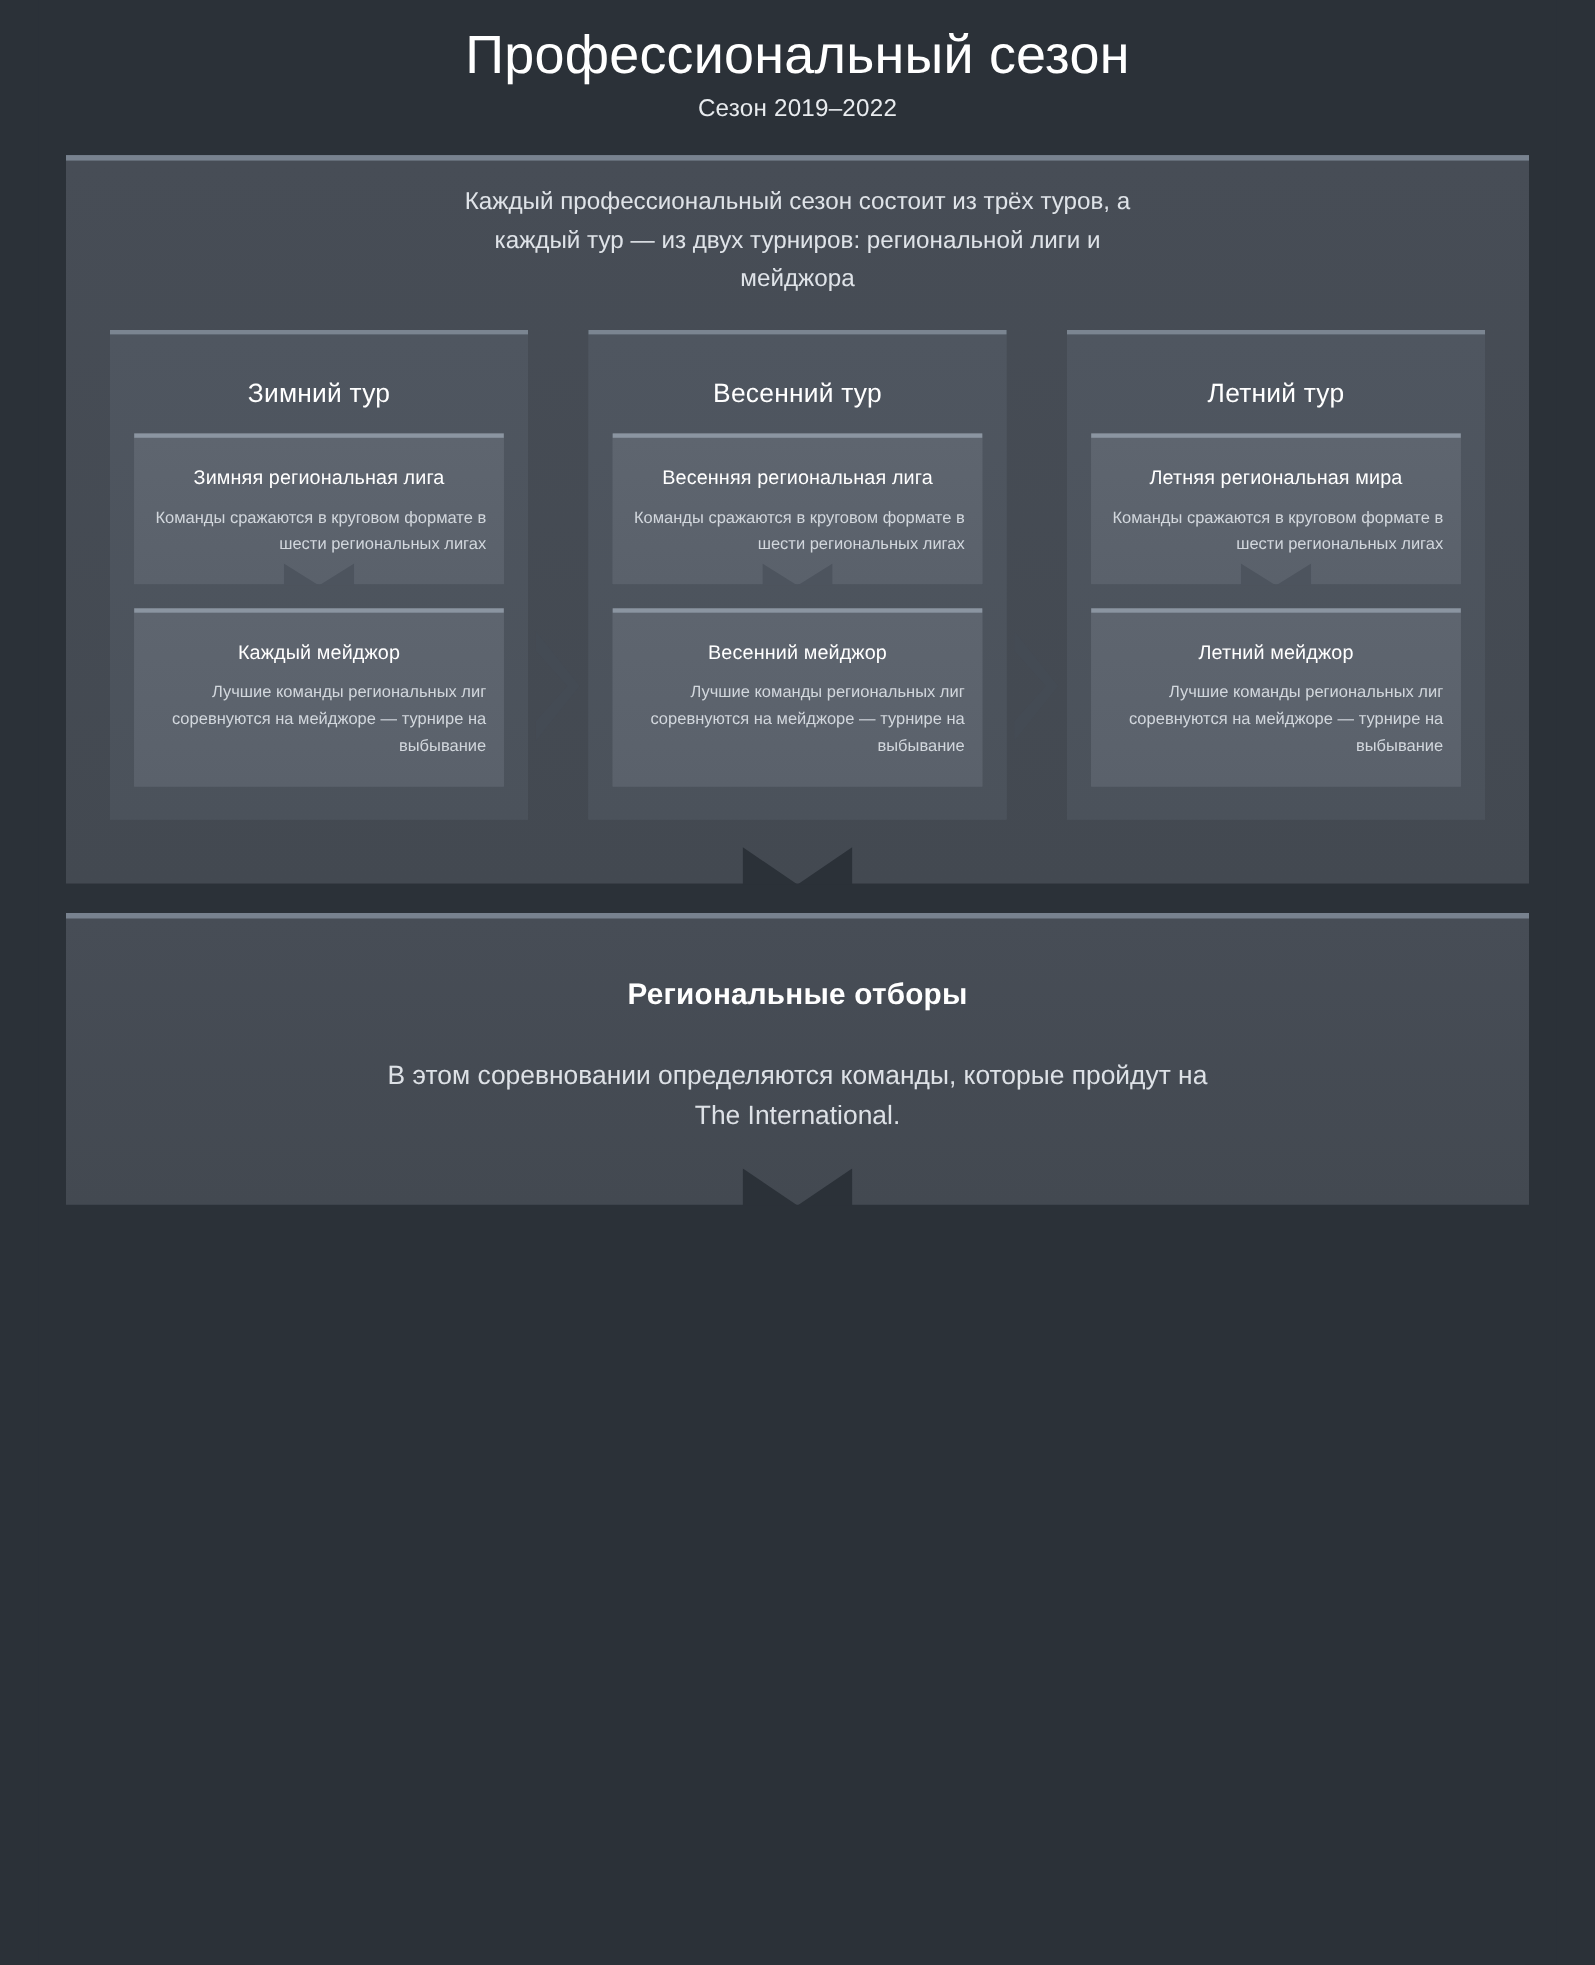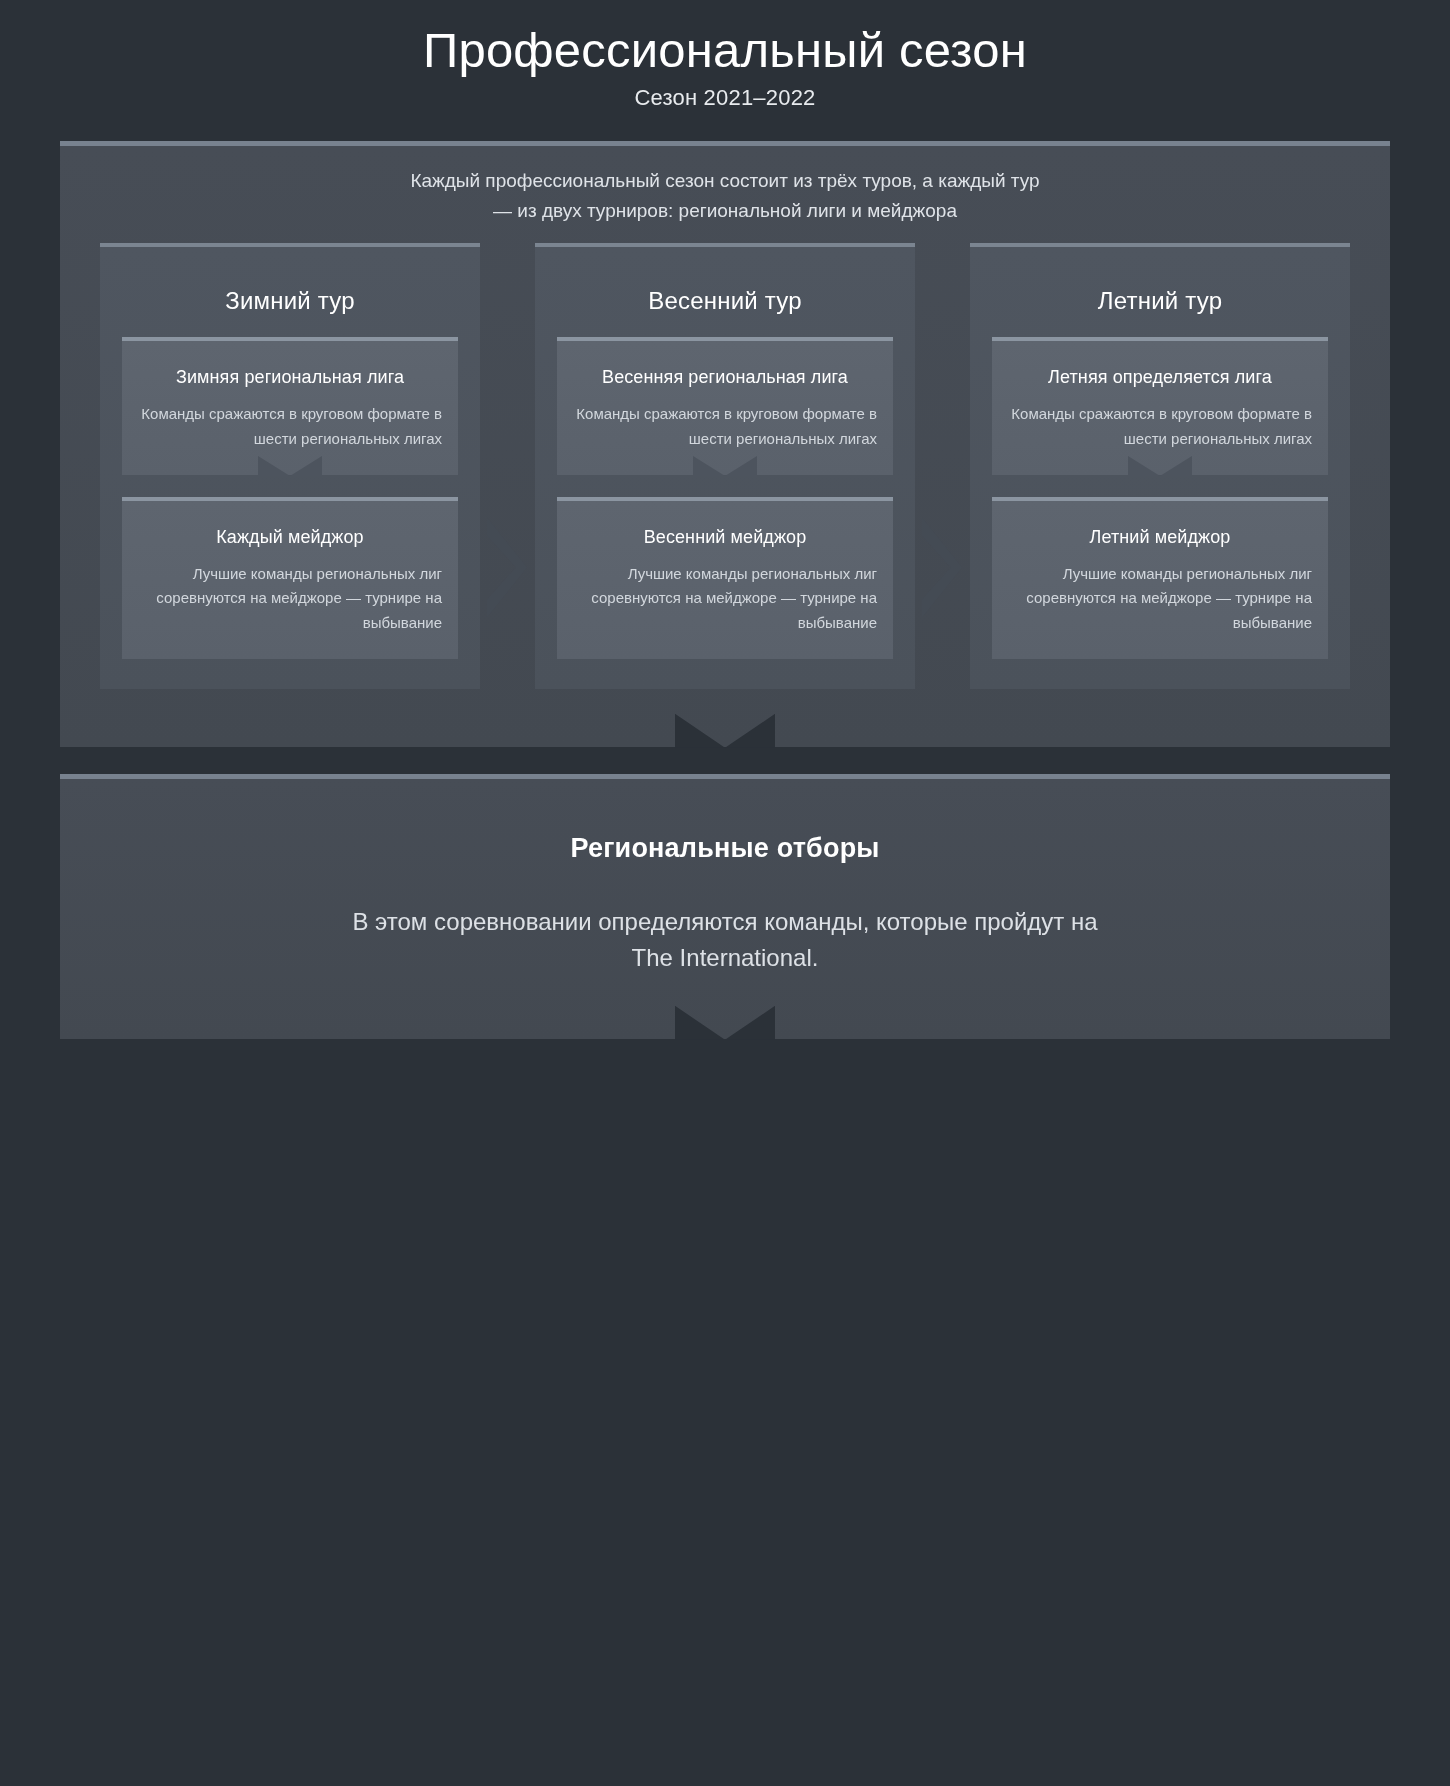--- a/index.html
+++ b/index.html
@@ -77,24 +77,24 @@
   
   .tours-section { padding: 20px 0 58px; }
   .tours-title {
     font-size: 29px;
     font-weight: 400;
     color: #ffffff;
     letter-spacing: .2px;
     margin-bottom: 18px;
   }
   .tours-desc {
-    font-size: 19px;
+    font-size: 22px;
     line-height: 1.58;
     max-width: 640px;
-    margin: 0 auto 17px;
+    margin: 0 auto 29px;
     color: #dfe3e8;
   }
 
   .tours-grid {
     display: flex;
     justify-content: center;
     align-items: flex-start;
     gap: 55px;
     padding: 0 27px;
   }
@@ -199,21 +199,21 @@
     color: #dde1e6;
   }
 </style>
 </head>
 <body>
 
 <div class="page">
 
   <div class="header">
     <h1 class="header-title">Профессиональный сезон</h1>
-    <div class="header-subtitle">Сезон 2021–2022</div>
+    <div class="header-subtitle">Сезон 2019–2022</div>
   </div>
 
   <section class="section tours-section">
     <p class="section-desc tours-desc">Каждый профессиональный сезон состоит из трёх туров, а каждый тур — из двух турниров: региональной лиги и мейджора</p>
 
     <div class="tours-grid">
 
       <div class="tour-col">
         <div class="tour-col-title">Зимний тур</div>
 
@@ -249,21 +249,21 @@
           <div class="tour-card-text">Лучшие команды региональных лиг соревнуются на мейджоре — турнире на выбывание</div>
         </div>
 
         <span class="tour-arrow-right"></span>
       </div>
 
       <div class="tour-col">
         <div class="tour-col-title">Летний тур</div>
 
         <div class="tour-card">
-          <div class="tour-card-title">Летняя определяется лига</div>
+          <div class="tour-card-title">Летняя региональная мира</div>
           <div class="tour-card-text">Команды сражаются в круговом формате в шести региональных лигах</div>
           <span class="card-notch"></span>
         </div>
 
         <div class="card-spacer"></div>
 
         <div class="tour-card">
           <div class="tour-card-title">Летний мейджор</div>
           <div class="tour-card-text">Лучшие команды региональных лиг соревнуются на мейджоре — турнире на выбывание</div>
         </div>

